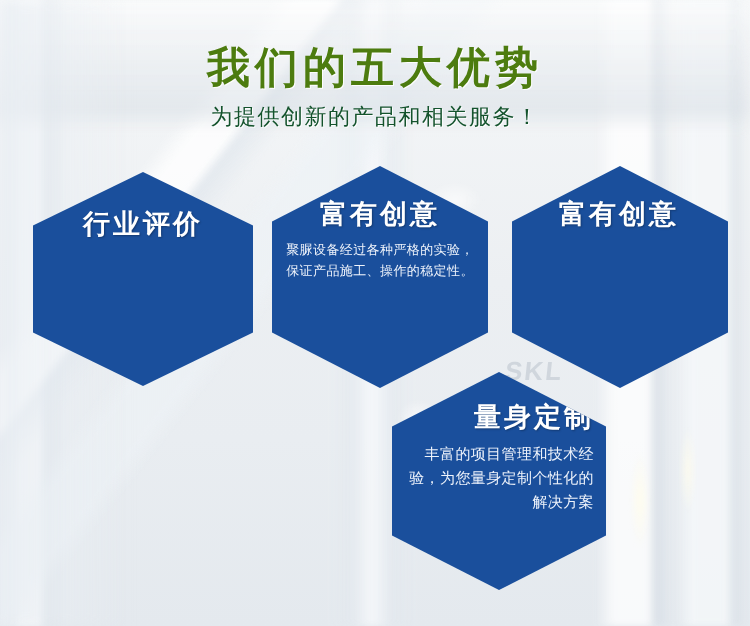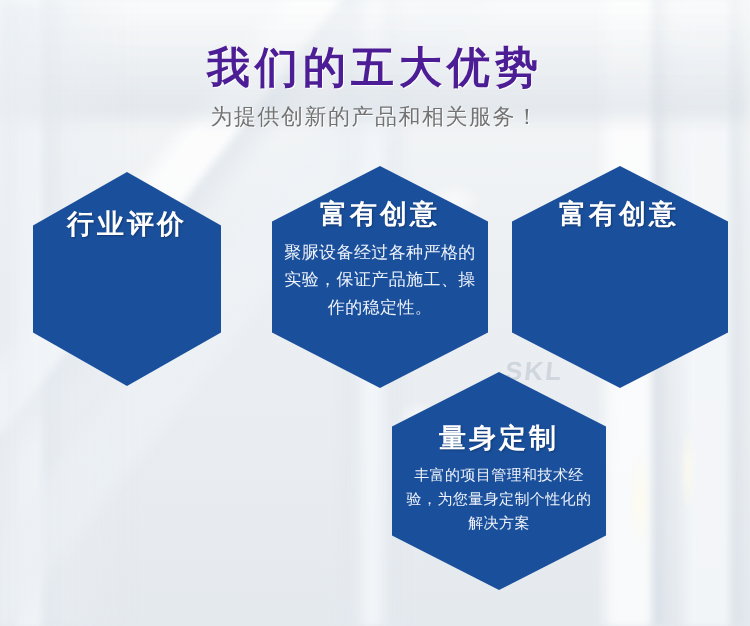--- a/index.html
+++ b/index.html
@@ -86,28 +86,28 @@
     user-select:none;
   }
 
   
   .header{
     position:absolute;left:0;top:0;width:750px;text-align:center;
   }
   .main-title{
     margin:0;padding-top:43px;
     font-size:43px;font-weight:bold;letter-spacing:5px;
-    color:#4c1d95;
+    color:#4d7c0f;
     text-shadow:1px 1px 0 rgba(255,255,255,.9);
     line-height:1.15;
   }
   .sub-title{
     margin:0;padding-top:10px;
     font-size:22px;font-weight:normal;letter-spacing:1.5px;
-    color:#737373;
+    color:#14532d;
     text-shadow:1px 1px 0 rgba(255,255,255,.85);
   }
 
   
   .hex{
     position:absolute;
     background:#1a4f9c;
     -webkit-clip-path:polygon(50% 0%,100% 25%,100% 75%,50% 100%,0% 75%,0% 25%);
     clip-path:polygon(50% 0%,100% 25%,100% 75%,50% 100%,0% 75%,0% 25%);
     color:#ffffff;
@@ -120,35 +120,35 @@
     box-sizing:border-box;
   }
   .hex-title{
     font-size:27px;font-weight:bold;letter-spacing:3px;
     line-height:1.1;
     color:#ffffff;
     text-shadow:1px 1px 2px rgba(0,0,0,.28);
   }
   .hex-body{
     margin-top:9px;
-    font-size:17px;line-height:1.62;
+    font-size:13px;line-height:1.62;
     color:#eef3fb;
     letter-spacing:.4px;
   }
   
-  #hex-1{left:33px;  top:172px; width:188px; height:214px;padding-left:8px;}
+  #hex-1{left:33px;  top:172px; width:220px; height:214px;padding-left:8px;}
   #hex-1 .hex-inner{top:38px;}
   #hex-2{left:272px; top:166px; width:216px; height:222px;}
   #hex-2 .hex-inner{top:34px;}
   #hex-3{left:512px; top:166px; width:216px; height:222px;}
   #hex-3 .hex-inner{top:34px;padding-left:10px;}
   #hex-4{left:146px; top:372px; width:210px; height:218px;}
   #hex-4 .hex-inner{top:36px;}
   #hex-5{left:392px; top:372px; width:214px; height:218px;}
-  #hex-5 .hex-inner{top:52px;}
+  #hex-5 .hex-inner{top:31px;text-align:right;}
   #hex-1 .hex-body,#hex-4 .hex-body,#hex-5 .hex-body{font-size:15px;}
 </style>
 </head>
 <body>
 
 <div id="stage">
 
   <div class="bg-layer bg-base"></div>
   <div class="bg-layer bg-columns"></div>
   <div class="bg-layer bg-diagonals"></div>

